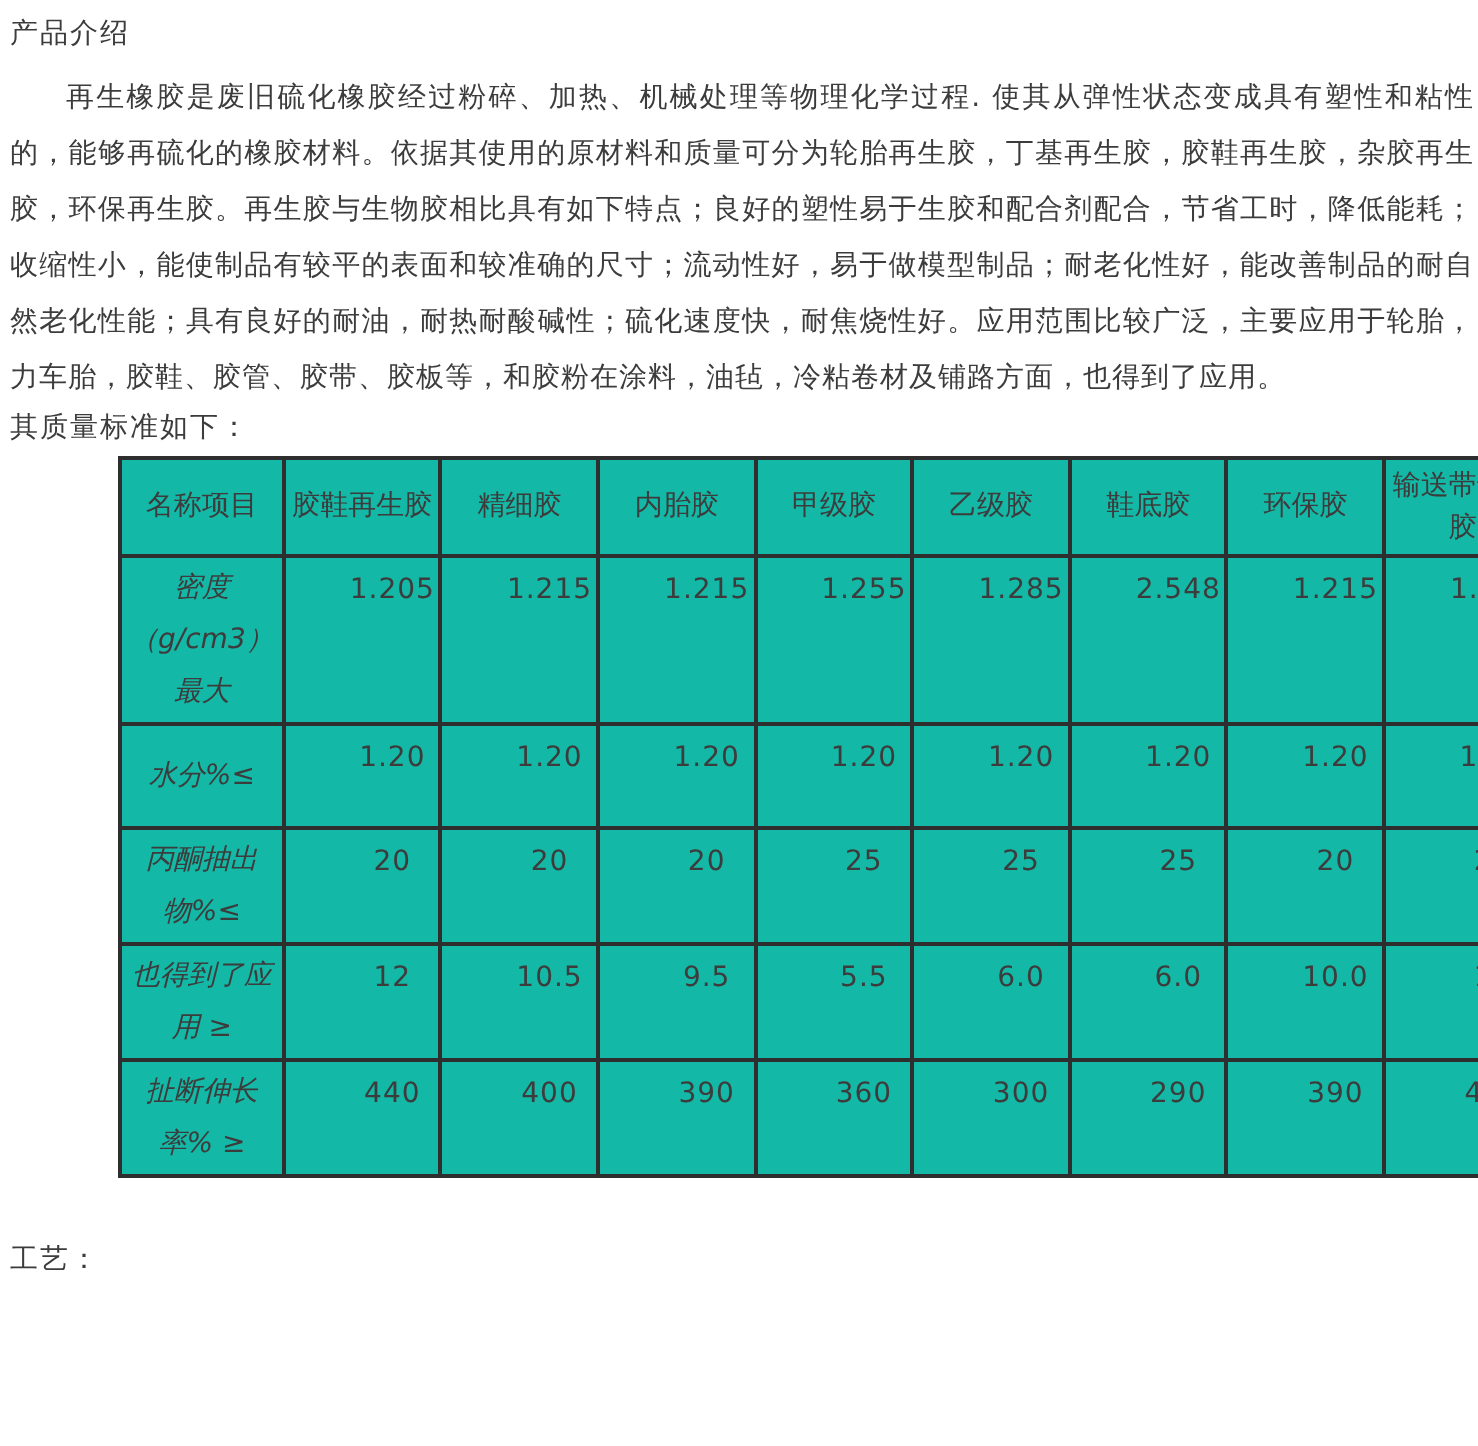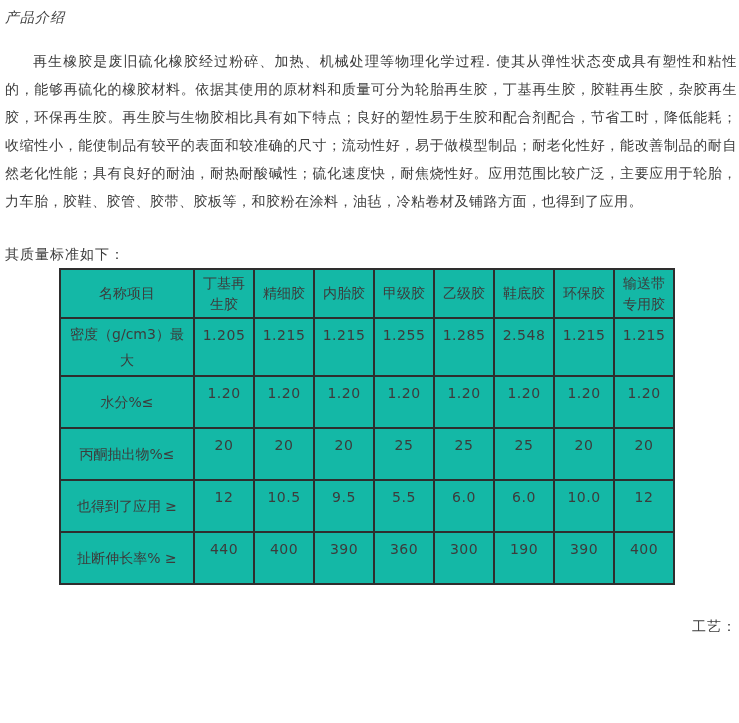--- a/index.html
+++ b/index.html
@@ -15,33 +15,31 @@
   .page {
     position: relative;
     width: 739px;
     height: 723px;
     background: #ffffff;
     padding: 5px 2px 0 5px;
   }
   .title {
     line-height: 24px;
     letter-spacing: 1px;
-    font-style: italic;
   }
   .para {
-    margin-top: 18px;
+    margin-top: 6px;
     line-height: 28px;
     text-indent: 2em;
     letter-spacing: 0.5px;
     text-align: justify;
   }
   .standards-note {
     line-height: 22px;
     letter-spacing: 1px;
-    margin-top: 28px;
   }
   table.quality {
     border-collapse: collapse;
     table-layout: fixed;
     margin: 3px 0 0 54px;
     background: #14b8a6;
   }
   table.quality th,
   table.quality td {
     border: 2px solid #2e2e2e;
@@ -55,31 +53,32 @@
   table.quality th {
     height: 49px;
     line-height: 21px;
     vertical-align: middle;
   }
   table.quality td.label-cell {
     height: 52px;
     vertical-align: middle;
     line-height: 26px;
     padding: 2px 4px;
+    font-style: italic;
   }
   table.quality td.value-cell {
     vertical-align: top;
     padding-top: 8px;
     letter-spacing: 0.5px;
+    padding-left: 32px;
   }
   .process-label {
     margin: 30px 0 0 0;
     line-height: 22px;
     letter-spacing: 1px;
-    text-align: right;
   }
 </style>
 </head>
 <body>
 
 <div class="page">
 
   <div class="title">产品介绍</div>
 
   <p class="para">再生橡胶是废旧硫化橡胶经过粉碎、加热、机械处理等物理化学过程. 使其从弹性状态变成具有塑性和粘性的，能够再硫化的橡胶材料。依据其使用的原材料和质量可分为轮胎再生胶，丁基再生胶，胶鞋再生胶，杂胶再生胶，环保再生胶。再生胶与生物胶相比具有如下特点；良好的塑性易于生胶和配合剂配合，节省工时，降低能耗；收缩性小，能使制品有较平的表面和较准确的尺寸；流动性好，易于做模型制品；耐老化性好，能改善制品的耐自然老化性能；具有良好的耐油，耐热耐酸碱性；硫化速度快，耐焦烧性好。应用范围比较广泛，主要应用于轮胎，力车胎，胶鞋、胶管、胶带、胶板等，和胶粉在涂料，油毡，冷粘卷材及铺路方面，也得到了应用。</p>
@@ -94,21 +93,21 @@
         <col style="width: 60px;">
         <col style="width: 60px;">
         <col style="width: 60px;">
         <col style="width: 60px;">
         <col style="width: 60px;">
         <col style="width: 60px;">
       </colgroup>
     <thead>
       <tr id="header-row">
           <th>名称项目</th>
-          <th>丁基再生胶</th>
+          <th>胶鞋再生胶</th>
           <th>精细胶</th>
           <th>内胎胶</th>
           <th>甲级胶</th>
           <th>乙级胶</th>
           <th>鞋底胶</th>
           <th>环保胶</th>
           <th>输送带专用胶</th>
         </tr>
     </thead>
     <tbody id="table-body">
@@ -156,21 +155,21 @@
           <td class="value-cell">10.0</td>
           <td class="value-cell">12</td>
         </tr>
         <tr>
           <td class="label-cell">扯断伸长率% ≥</td>
           <td class="value-cell">440</td>
           <td class="value-cell">400</td>
           <td class="value-cell">390</td>
           <td class="value-cell">360</td>
           <td class="value-cell">300</td>
-          <td class="value-cell">190</td>
+          <td class="value-cell">290</td>
           <td class="value-cell">390</td>
           <td class="value-cell">400</td>
         </tr>
       </tbody>
   </table>
 
   <div class="process-label">工艺：</div>
 
 </div>
 

